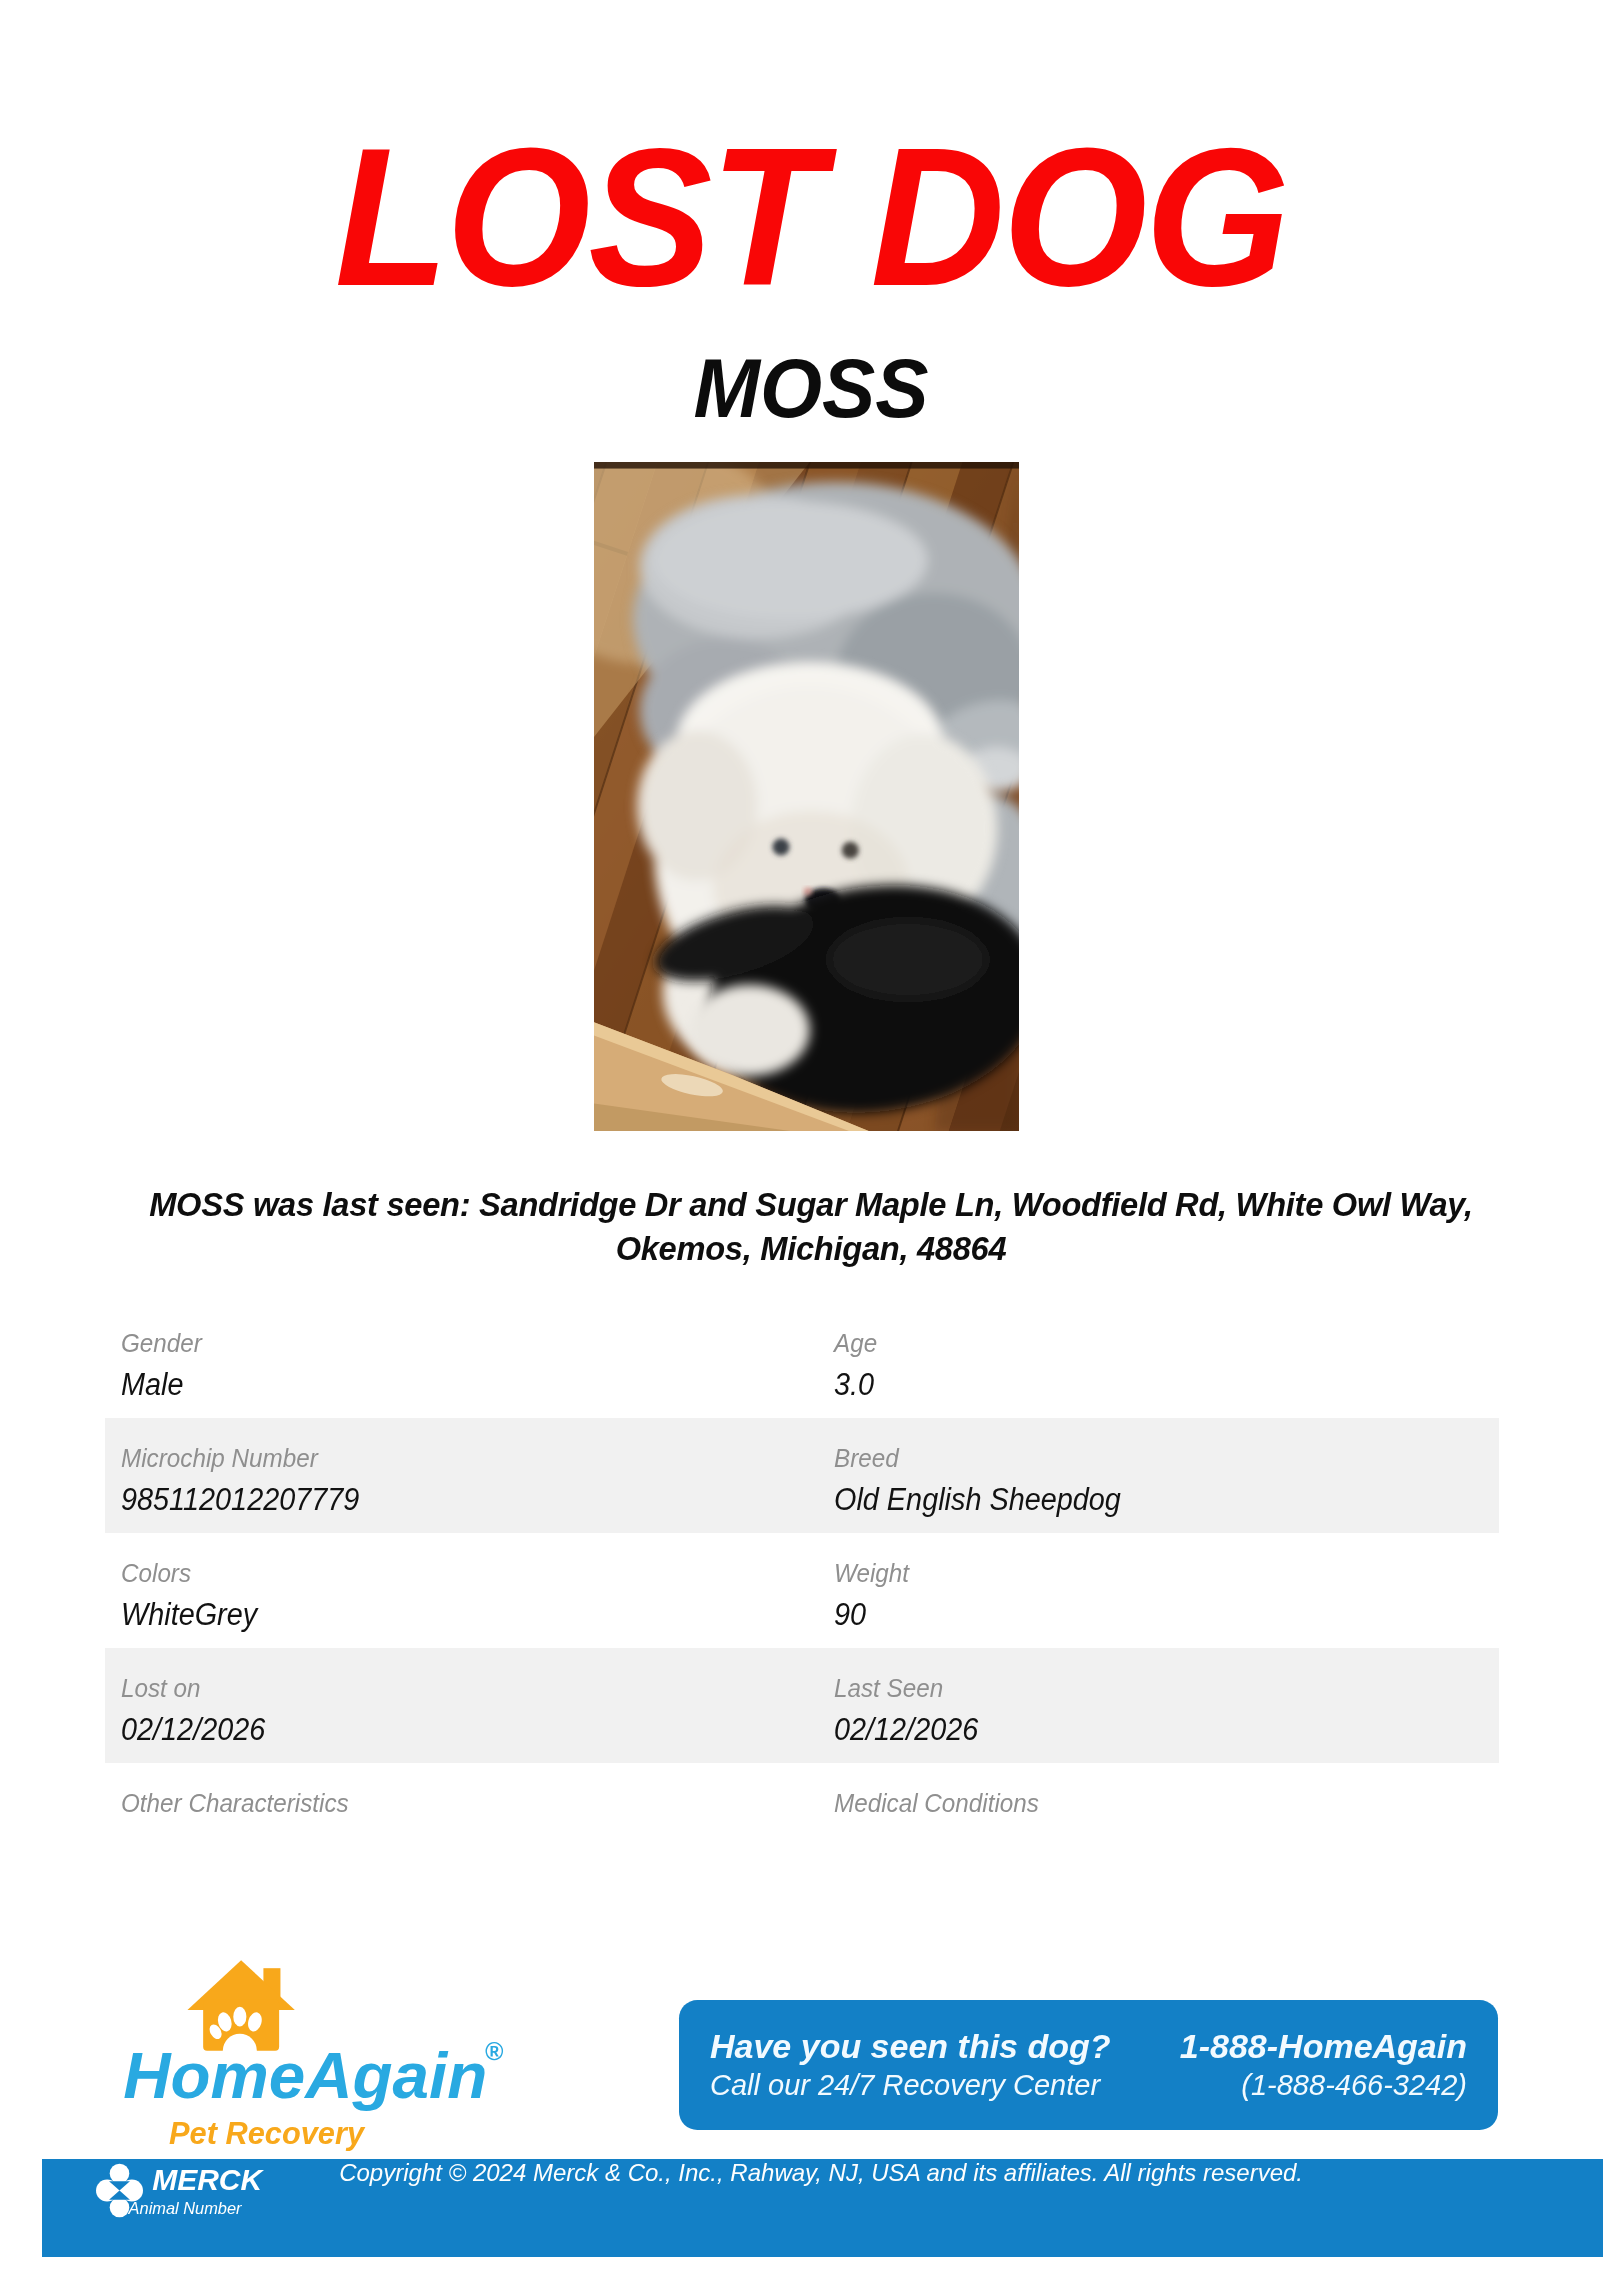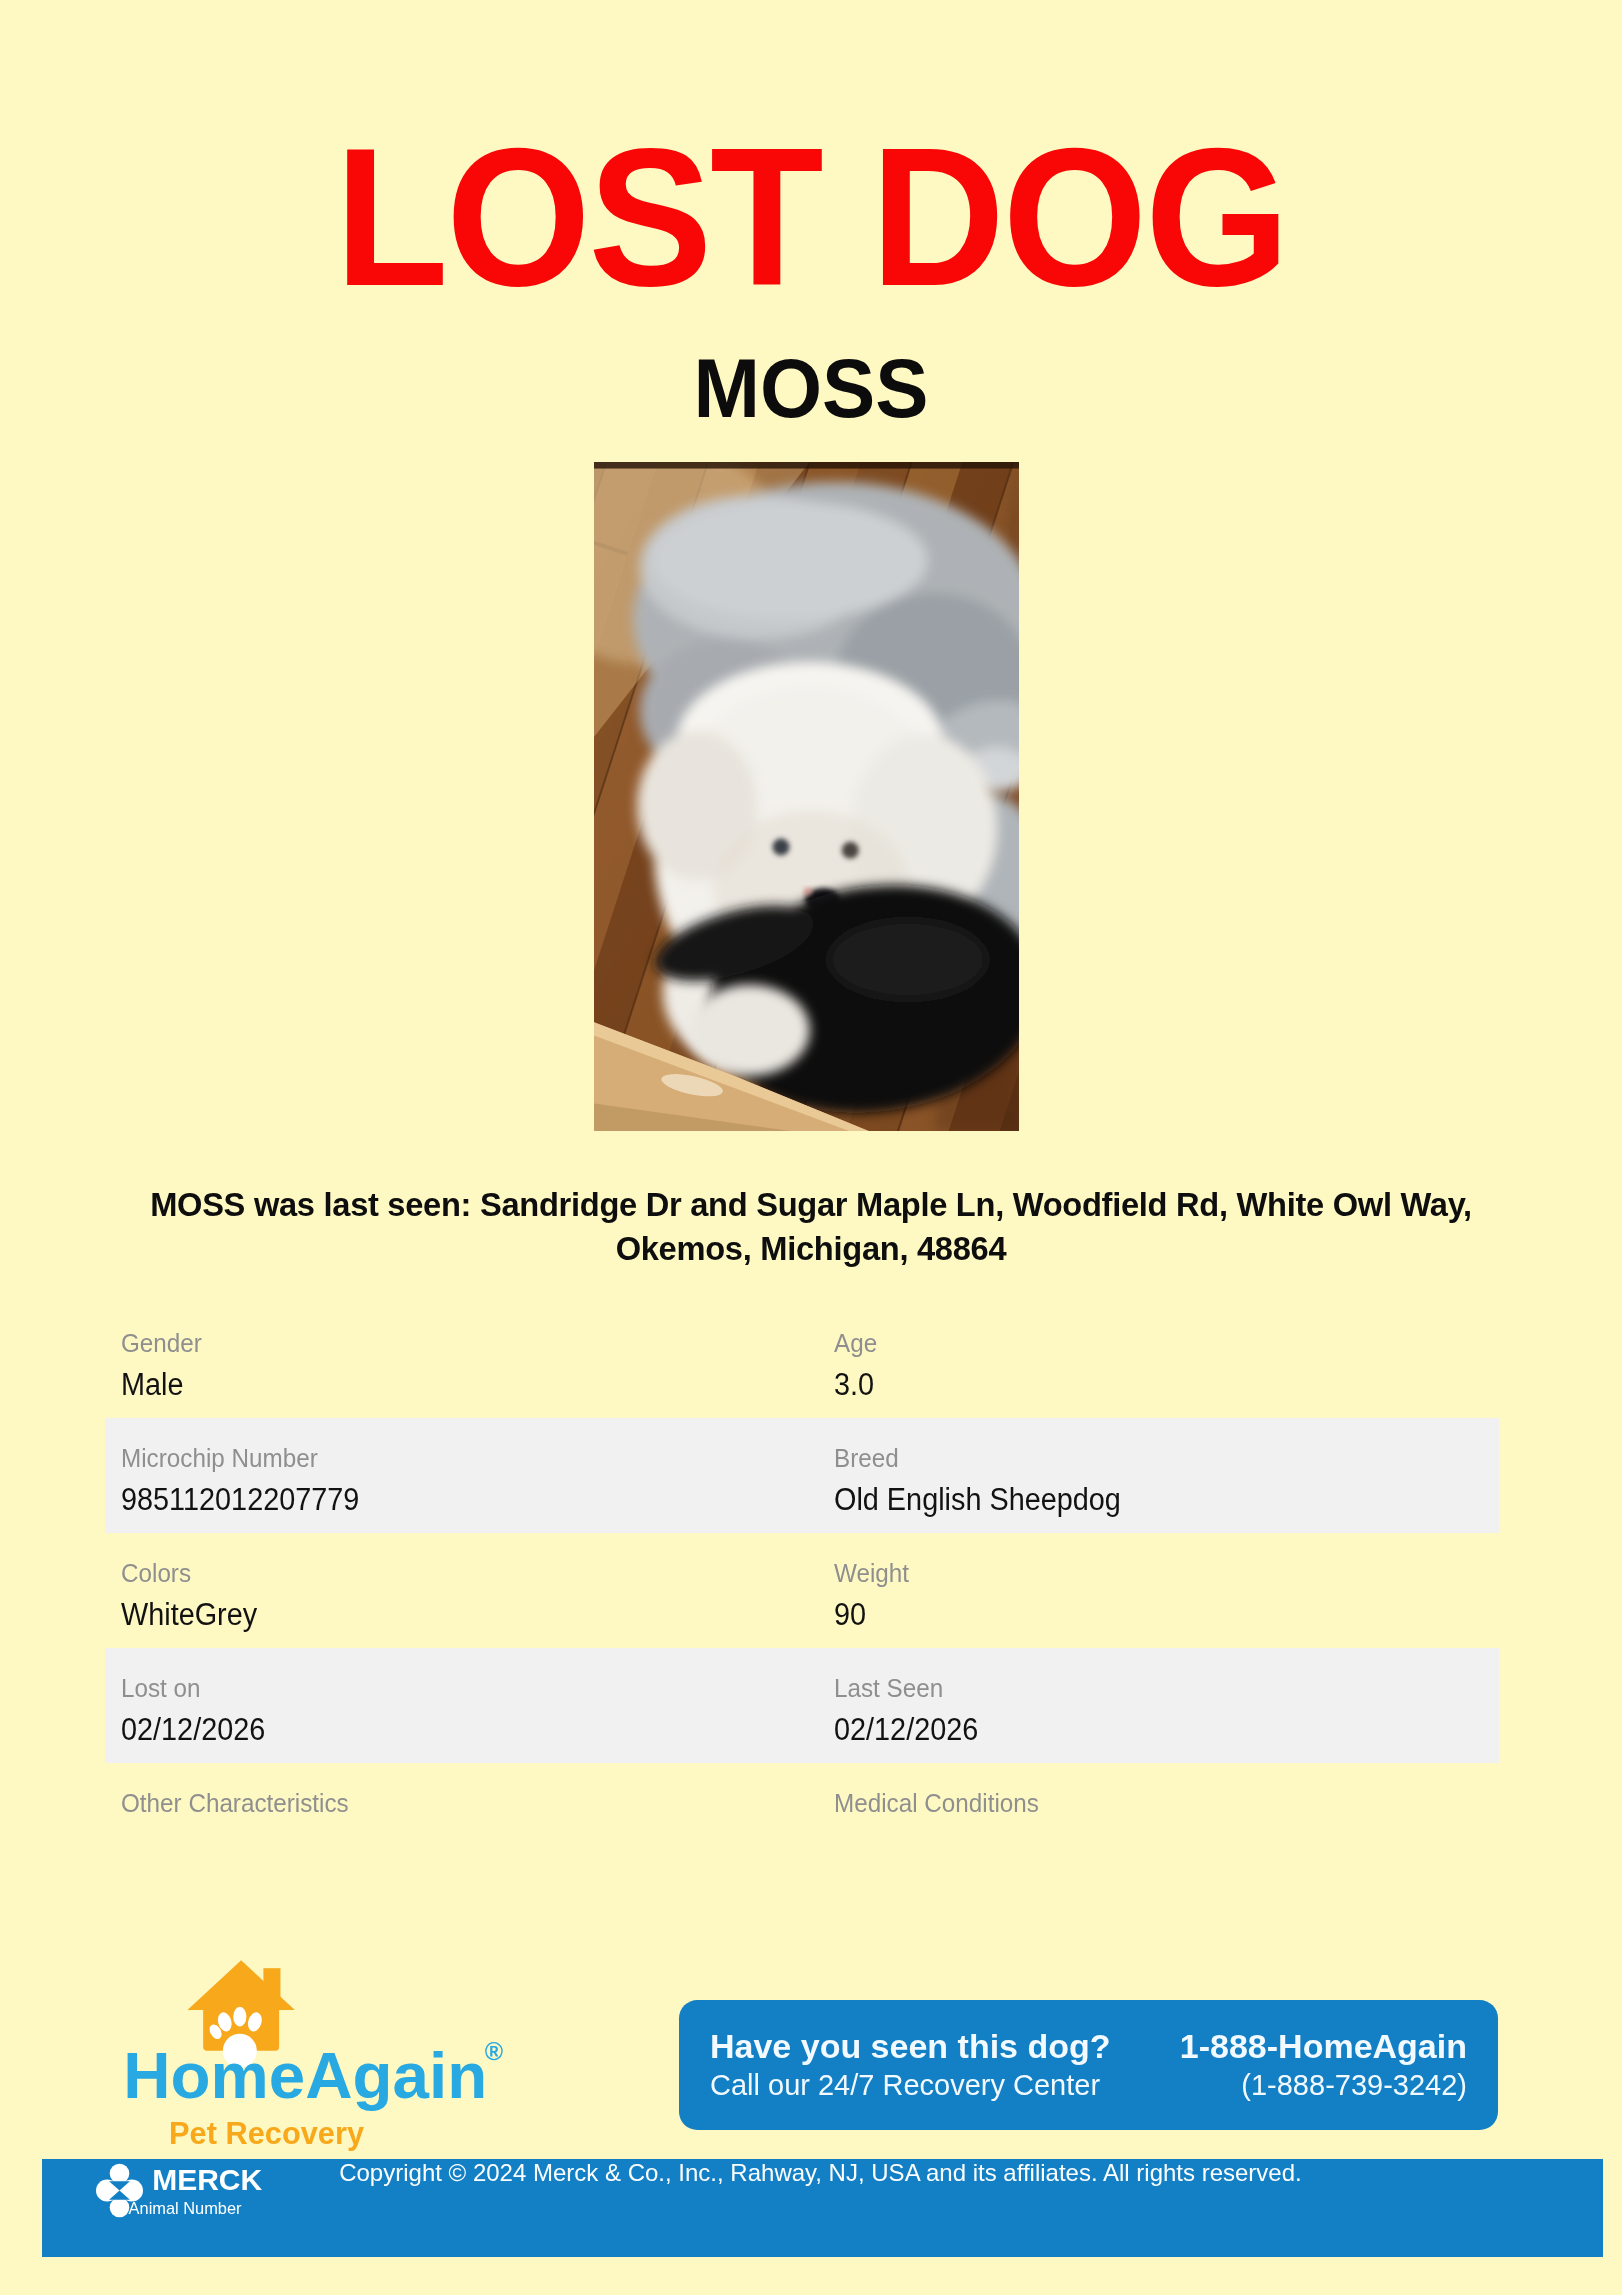--- a/index.html
+++ b/index.html
@@ -1,21 +1,22 @@
 <!DOCTYPE html>
 <html style="font-size:10.5px"><head>
 <meta charset="utf-8">
 <style>
   html,body{margin:0;padding:0;background:#888;}
   .page{
     position:relative;
     width:1622px;height:2295px;
-    background:#fef9c3;
+    background:#ffffff;
     overflow:hidden;
     font-family:"Liberation Sans","DejaVu Sans",sans-serif;
+    font-style:italic;
   }
   
   .lost-title{
     position:absolute;left:0;right:0;top:110px;
     text-align:center;
     font-size:196px;line-height:1.1;font-weight:bold;
     color:#F90606;
     transform:scaleX(0.95);
     letter-spacing:-2.6px;
     white-space:nowrap;
@@ -287,21 +288,21 @@
     </svg>
   </div>
 
   <div class="callout">
     <div>
       <div class="q">Have you seen this dog?</div>
       <div class="s">Call our 24/7 Recovery Center</div>
     </div>
     <div class="right">
       <div class="q">1-888-HomeAgain</div>
-      <div class="s">(1-888-739-3242)</div>
+      <div class="s">(1-888-466-3242)</div>
     </div>
   </div>
 
   <div class="footer">
     <div class="merck">
       <svg class="merck-icon" viewBox="0 0 72 96">
         <g fill="#ffffff">
           <circle cx="36" cy="22" r="15"></circle>
           <circle cx="36" cy="74" r="15"></circle>
           <circle cx="17" cy="48" r="17"></circle>

